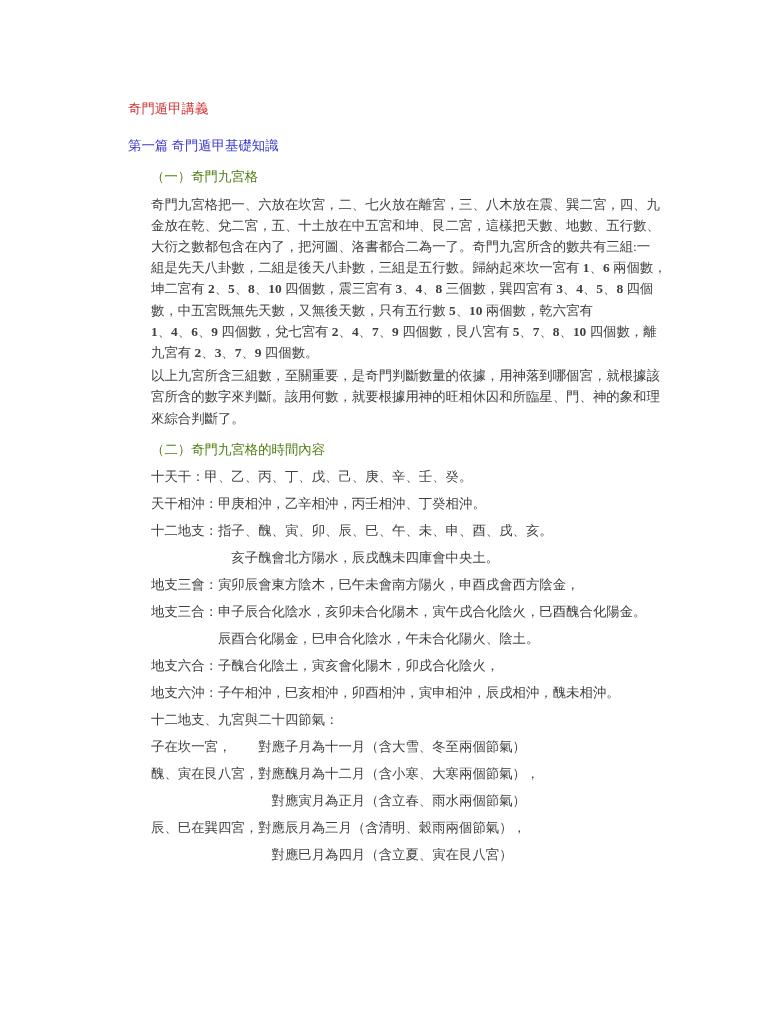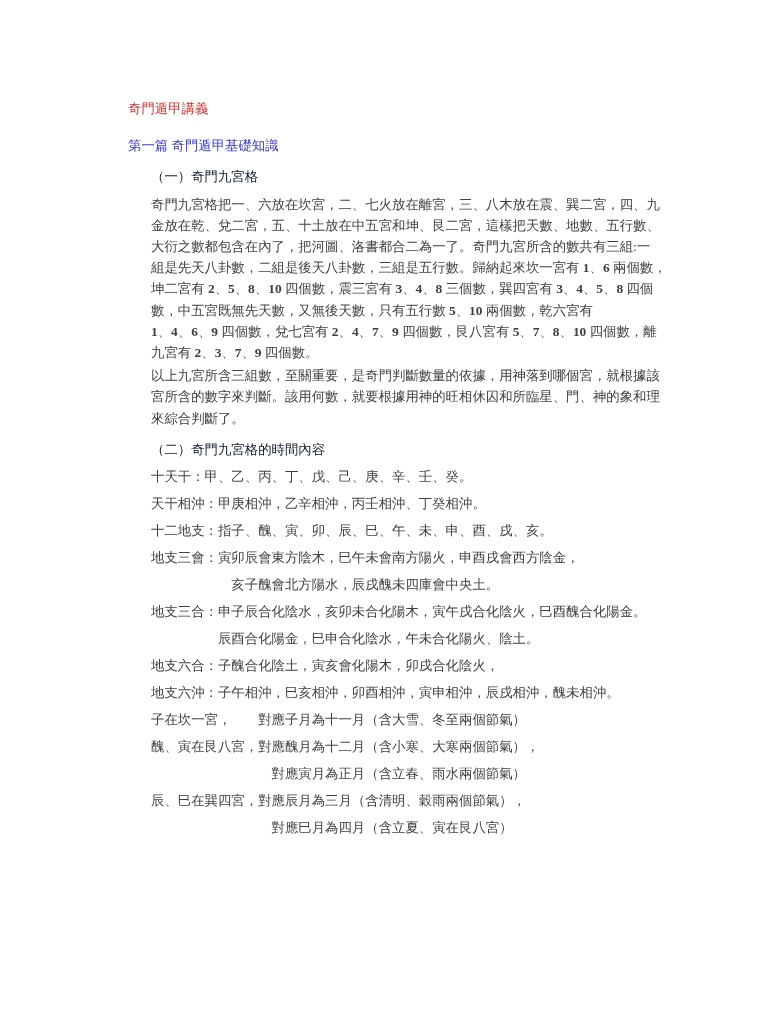--- a/index.html
+++ b/index.html
@@ -21,21 +21,21 @@
   }
   .doc-title {
     color: #cc3333;
     margin: 0 0 16px 0;
   }
   .chapter-heading {
     color: #3939cc;
     margin: 0 0 0 0;
   }
   .section-heading {
-    color: #0f172a;
+    color: #4d7c0f;
     margin: 10px 0 6px 23px;
   }
   .para {
     margin: 0 0 2px 23px;
     width: 590px;
     white-space: pre-wrap;
   }
   .line {
     margin: 0 0 5.8px 23px;
     width: 590px;
@@ -65,25 +65,26 @@
 
   <div class="para">以上九宮所含三組數，至關重要，是奇門判斷數量的依據，用神落到哪個宮，就根據該
 宮所含的數字來判斷。該用何數，就要根據用神的旺相休囚和所臨星、門、神的象和理
 來綜合判斷了。</div>
 
   <div class="section-heading">（二）奇門九宮格的時間內容</div>
 
   <div class="line">十天干：甲、乙、丙、丁、戊、己、庚、辛、壬、癸。</div>
   <div class="line">天干相沖：甲庚相沖，乙辛相沖，丙壬相沖、丁癸相沖。</div>
   <div class="line">十二地支：指子、醜、寅、卯、辰、巳、午、未、申、酉、戌、亥。</div>
+  <div class="line">　　　　　　亥子醜會北方陽水，辰戌醜未四庫會中央土。</div>
   <div class="line">地支三會：寅卯辰會東方陰木，巳午未會南方陽火，申酉戌會西方陰金，</div>
-  <div class="line">　　　　　　亥子醜會北方陽水，辰戌醜未四庫會中央土。</div>
   <div class="line">地支三合：申子辰合化陰水，亥卯未合化陽木，寅午戌合化陰火，巳酉醜合化陽金。</div>
   <div class="line">　　　　　辰酉合化陽金，巳申合化陰水，午未合化陽火、陰土。</div>
   <div class="line">地支六合：子醜合化陰土，寅亥會化陽木，卯戌合化陰火，</div>
   <div class="line">地支六沖：子午相沖，巳亥相沖，卯酉相沖，寅申相沖，辰戌相沖，醜未相沖。</div>
+  <div class="line">十二地支、九宮與二十四節氣：</div>
   <div class="line">子在坎一宮，　　對應子月為十一月（含大雪、冬至兩個節氣）</div>
   <div class="line">醜、寅在艮八宮，對應醜月為十二月（含小寒、大寒兩個節氣），</div>
   <div class="line">　　　　　　　　　對應寅月為正月（含立春、雨水兩個節氣）</div>
   <div class="line">辰、巳在巽四宮，對應辰月為三月（含清明、穀雨兩個節氣），</div>
   <div class="line">　　　　　　　　　對應巳月為四月（含立夏、寅在艮八宮）</div>
 
 </div>
 
 </body></html>

